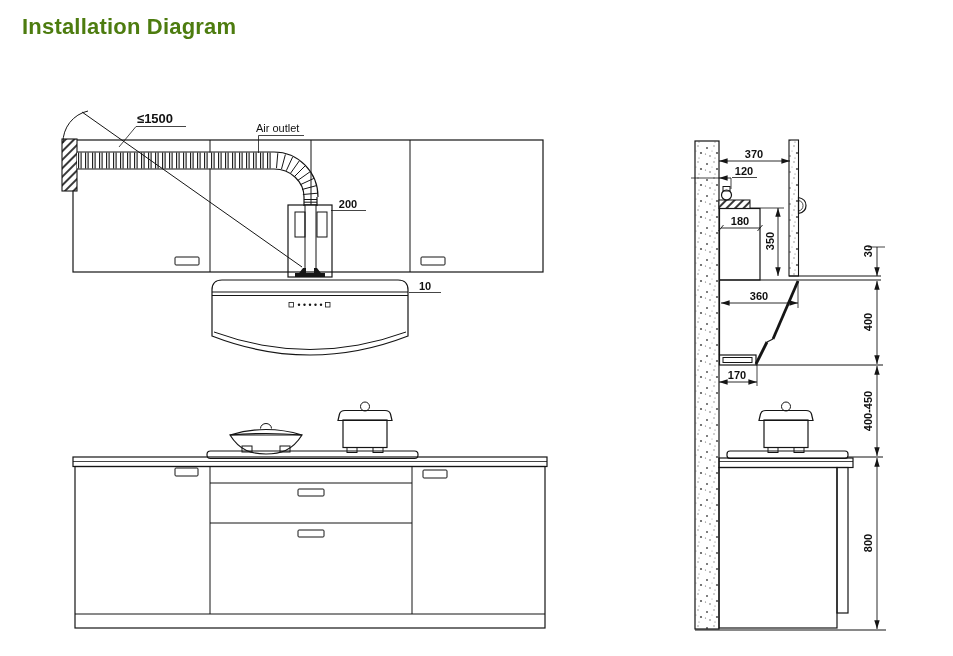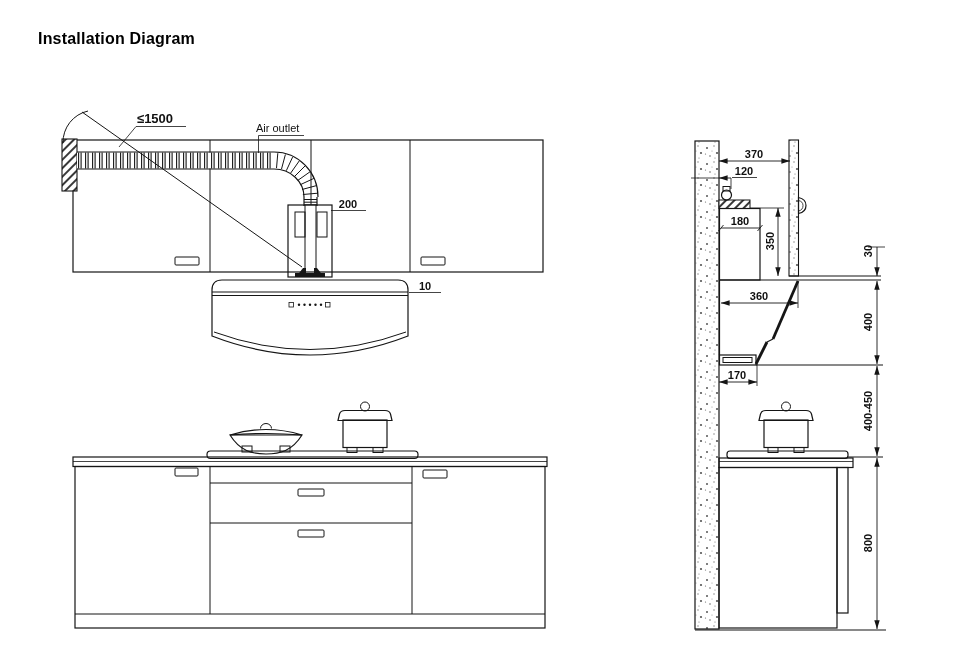--- a/index.html
+++ b/index.html
@@ -1,17 +1,17 @@
 <!DOCTYPE html>
 <html><head>
 <meta charset="utf-8">
 <style>
   html,body{margin:0;padding:0;background:#ffffff;}
   body{width:953px;height:656px;position:relative;font-family:"Liberation Sans",sans-serif;}
-  h1{position:absolute;left:22px;top:14px;margin:16px;font-size:16px;font-weight:700;color:#000000;
+  h1{position:absolute;left:22px;top:14px;margin:0;font-size:22px;font-weight:700;color:#4d7c0f;
      font-family:"Liberation Sans",sans-serif;letter-spacing:.2px;}
   svg{position:absolute;left:0;top:0;}
   .ln{stroke:#151515;stroke-width:1.2;fill:none;}
   .w1{stroke:#151515;stroke-width:1;fill:none;}
   .thin{stroke:#151515;stroke-width:.8;fill:none;}
   .thick{stroke:#151515;stroke-width:2.8;fill:none;}
   .dim{stroke:#151515;stroke-width:.9;fill:none;}
   svg text{font-family:"Liberation Sans",sans-serif;font-size:11px;font-weight:600;fill:#111;}
   svg text.lbl{font-weight:400;}
   svg text.big{font-size:13px;}

